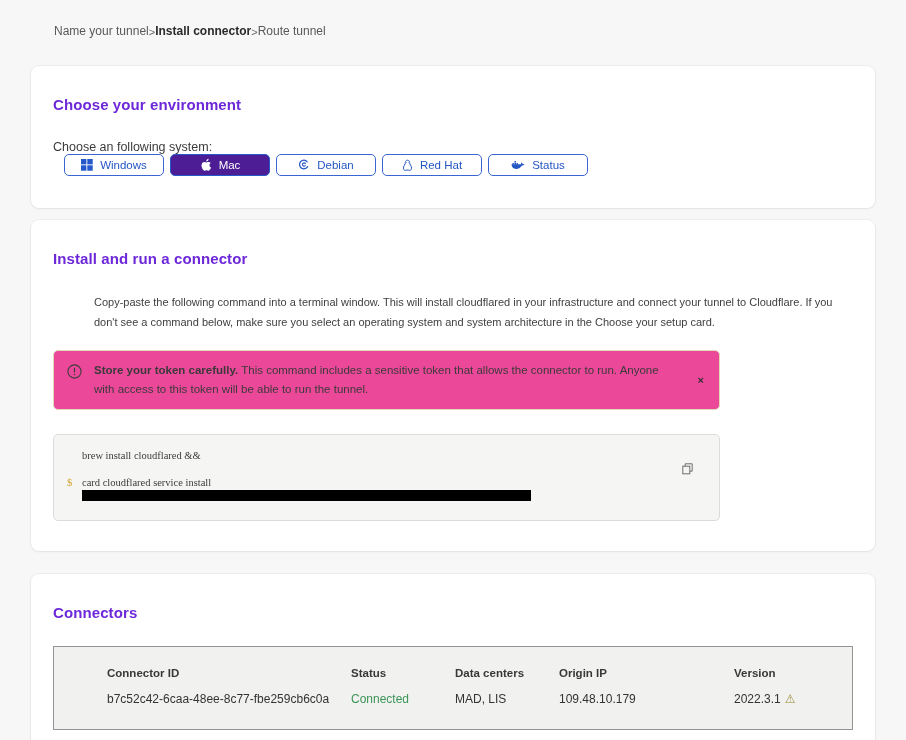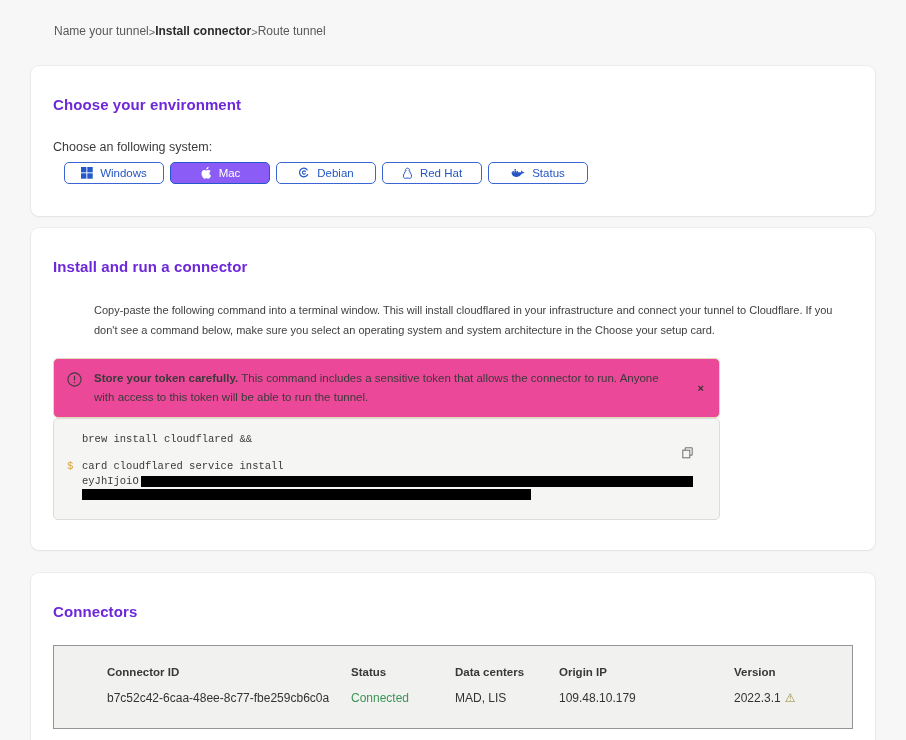--- a/index.html
+++ b/index.html
@@ -38,34 +38,34 @@
   .card-3 { margin-top:23px; padding-bottom:36px; }
   .card-title {
     font-size:15px;
     font-weight:bold;
     color:#6d28d9;
     letter-spacing:0.1px;
   }
 
   
   .os-label { margin-top:27px; font-size:12.5px; color:#3c3c3c; }
-  .os-row { margin-top:8px; display:flex; gap:6px;padding-left:11px; }
+  .os-row { display:flex; gap:6px;padding-left:11px; }
   .os-btn {
     width:100px; height:22px;
     display:inline-flex; align-items:center; justify-content:center; gap:7px;
     background:#ffffff;
     border:1px solid #3a66d4;
     border-radius:5px;
     color:#2456c4;
     font-size:11.5px;
     font-family:"Liberation Sans", sans-serif;
     cursor:pointer;
   }
   .os-btn.selected {
-    background:#8b5cf6;
+    background:#4c1d95;
     border-color:#2458cb;
     color:#ffffff;
   }
   .os-btn svg { display:block; }
 
   
   .desc {
     margin-top:26px;
     font-size:11px;
     line-height:1.8;
@@ -91,27 +91,27 @@
   .warn-close {
     position:absolute; right:15px; top:50%;
     transform:translateY(-50%);
     font-size:11px; font-weight:bold; color:#333;
     background:none; border:none; cursor:pointer;
     font-family:"Liberation Sans", sans-serif;
   }
 
   .terminal {
     position:relative;
-    margin-top:0;
+    margin-top:24px;
     width:667px;
     background:#f5f5f4;
     border:1px solid #dcdcda;
     border-radius:5px;
     padding:13px 16px 19px 0;
-    font-family:Liberation Mono, monospace;
+    font-family:Liberation Serif, serif;
     font-size:10.5px;
     color:#3a3a3a;
     line-height:1.45;
   }
   .t-line1 { padding-left:28px; margin-bottom:12px; }
   .t-row { position:relative; padding-left:28px; }
   .t-prompt { position:absolute; left:13px; top:0; color:#d2a437; }
   .redact {
     display:inline-block;
     background:#000;
@@ -234,23 +234,20 @@
       <span class="warn-bold">Store your token carefully.</span><span> This command includes a sensitive token that allows the connector to run. Anyone with access to this token will be able to run the tunnel.</span>
       <button class="warn-close">×</button>
     </div>
 
     <div class="terminal">
       <div class="t-line1">brew install cloudflared &amp;&amp;</div>
       <div class="t-row">
         <span class="t-prompt">$</span>
         <span>card cloudflared service install</span>
       </div>
-      <div class="t-row">
-        <span>eyJhIjoiO</span><span class="redact redact-1"></span>
-      </div>
       <div class="redact redact-2"></div>
       <button class="copy-btn" title="">
         <svg width="11" height="12" viewBox="0 0 11 12">
           <rect x="0.8" y="3.2" width="7" height="7.6" fill="#f5f5f4" stroke="#6e6e6e" stroke-width="1"></rect>
           <path d="M3.2 3.2 V0.8 H10.2 V8.2 H7.9" fill="none" stroke="#6e6e6e" stroke-width="1"></path>
         </svg>
       </button>
     </div>
   </section>
 

